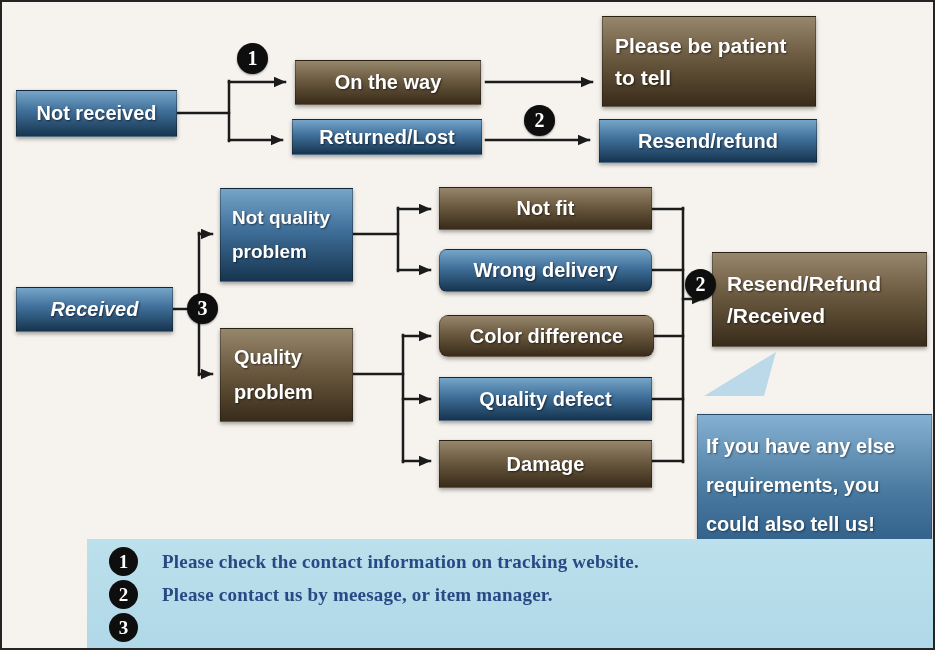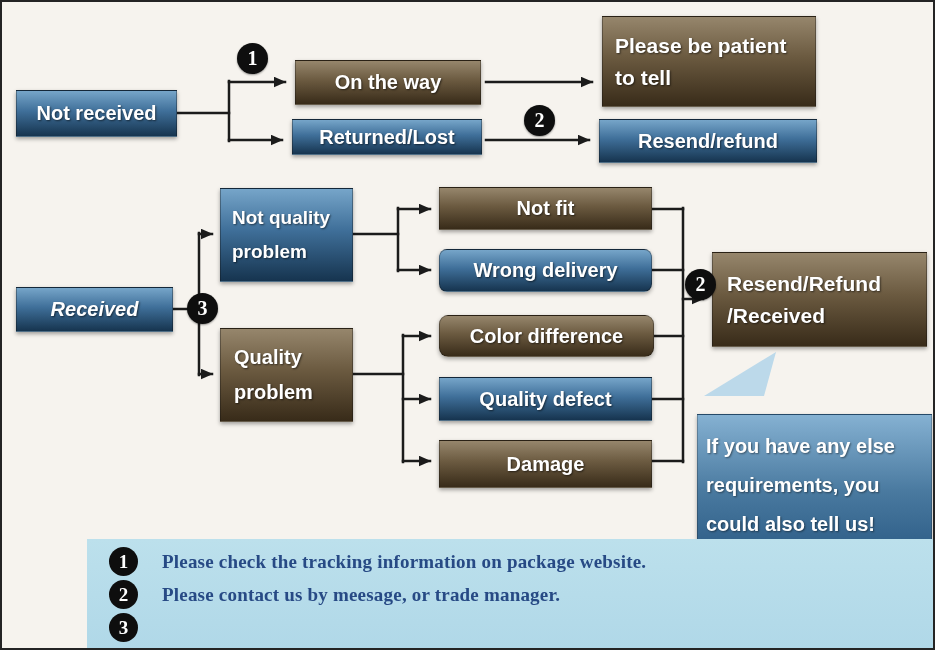--- a/index.html
+++ b/index.html
@@ -196,24 +196,24 @@
   </div>
 
   <span class="badge bdg-1">1</span>
   <span class="badge bdg-2-top">2</span>
   <span class="badge bdg-3">3</span>
   <span class="badge bdg-2-right">2</span>
 
   <div class="notes-panel">
     <div class="note-row">
       <span class="note-badge">1</span>
-      <span class="note-text">Please check the tracking information on package website.</span>
+      <span class="note-text">Please check the contact information on tracking website.</span>
     </div>
     <div class="note-row">
       <span class="note-badge">2</span>
-      <span class="note-text">Please contact us by meesage, or trade manager.</span>
+      <span class="note-text">Please contact us by meesage, or item manager.</span>
     </div>
     <div class="note-row">
       <span class="note-badge">3</span>
     </div>
   </div>
 
 </div>
 
 </body></html>

